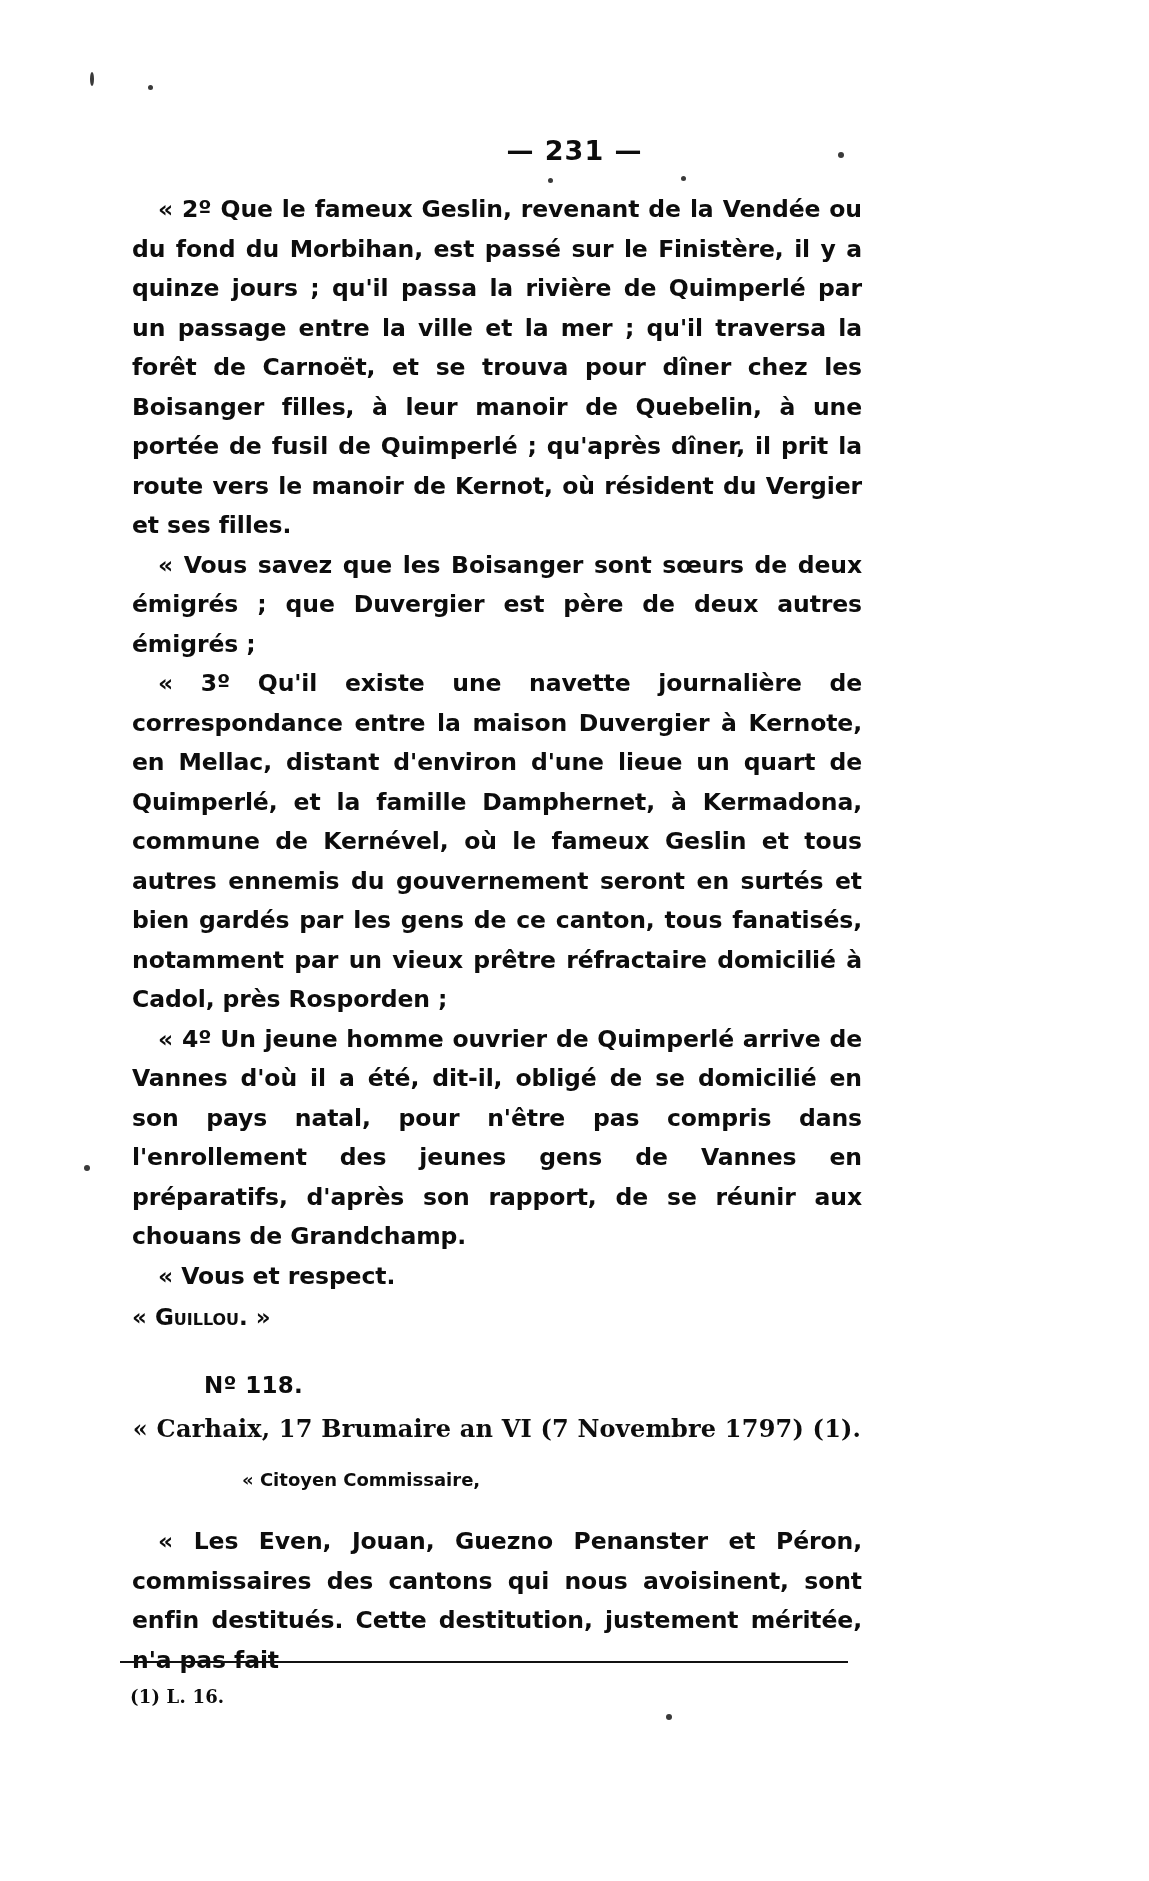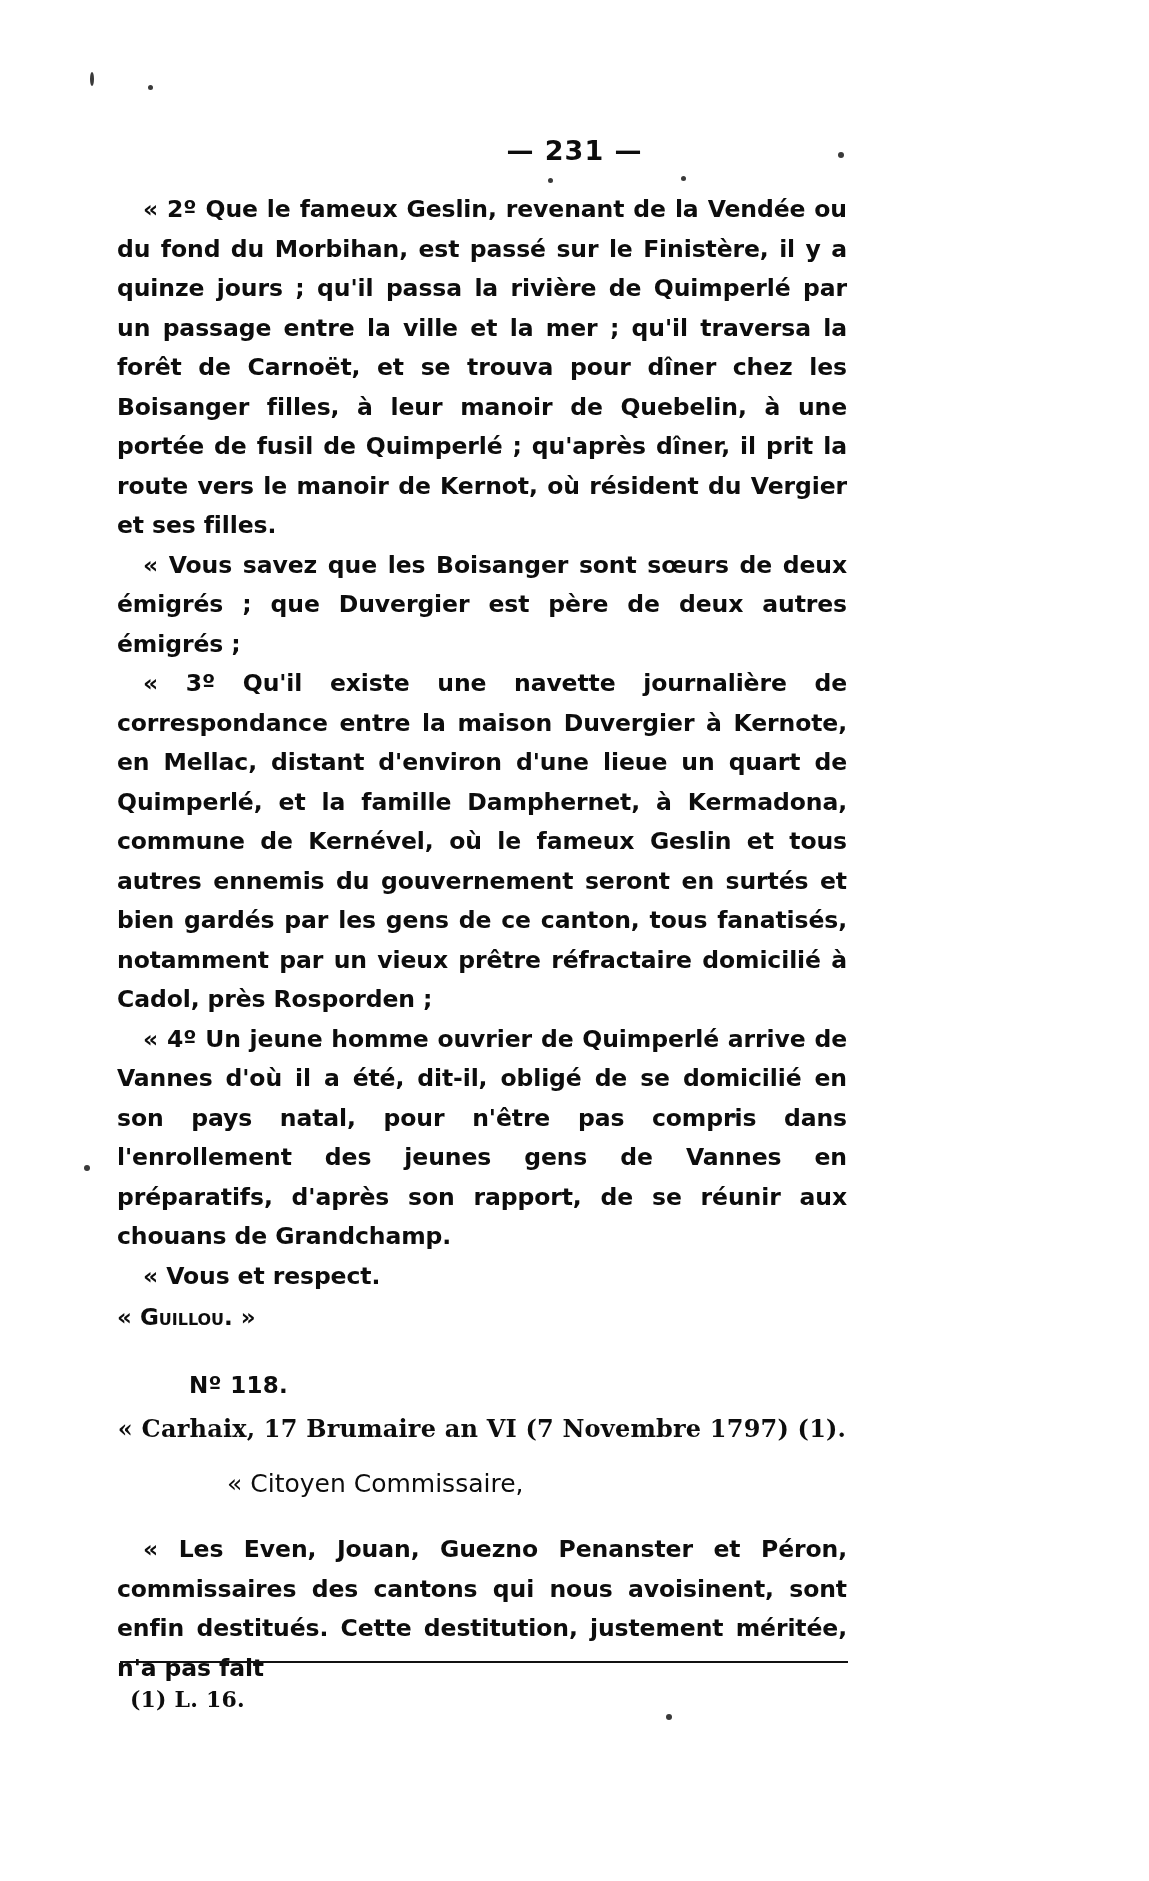--- a/index.html
+++ b/index.html
@@ -27,21 +27,21 @@
     left: 0;
     width: 1149px;
     text-align: center;
     font-size: 27px;
     font-weight: 700;
     letter-spacing: 1px;
     font-family: "DejaVu Sans", sans-serif;
   }
   .body-col {
     position: absolute;
-    left: 117px;
+    left: 132px;
     top: 190px;
     width: 730px;
   }
   p.para {
     margin: 0;
     font-size: 23.5px;
     line-height: 39.5px;
     font-weight: 700;
     text-align: justify;
     text-justify: inter-word;
@@ -74,36 +74,36 @@
     margin: 16px 0 0 0;
     text-align: center;
     font-size: 24px;
     font-weight: 700;
     font-family: "DejaVu Serif", serif;
     letter-spacing: 0.2px;
   }
   .salutation {
     margin: 26px 0 0 0;
     padding-left: 110px;
-    font-size: 25px;
-    font-weight: 400;
+    font-size: 18px;
+    font-weight: 700;
   }
   .rule {
     position: absolute;
     left: 120px;
     top: 1661px;
     width: 728px;
     height: 2px;
     background: #111;
   }
   .footnote {
     position: absolute;
     left: 130px;
     top: 1686px;
-    font-size: 22px;
+    font-size: 18px;
     font-weight: 700;
     font-family: "DejaVu Serif", serif;
     letter-spacing: 0.2px;
   }
   .speck {
     position: absolute;
     background: #3a3a3a;
     border-radius: 50%;
   }
 </style>

